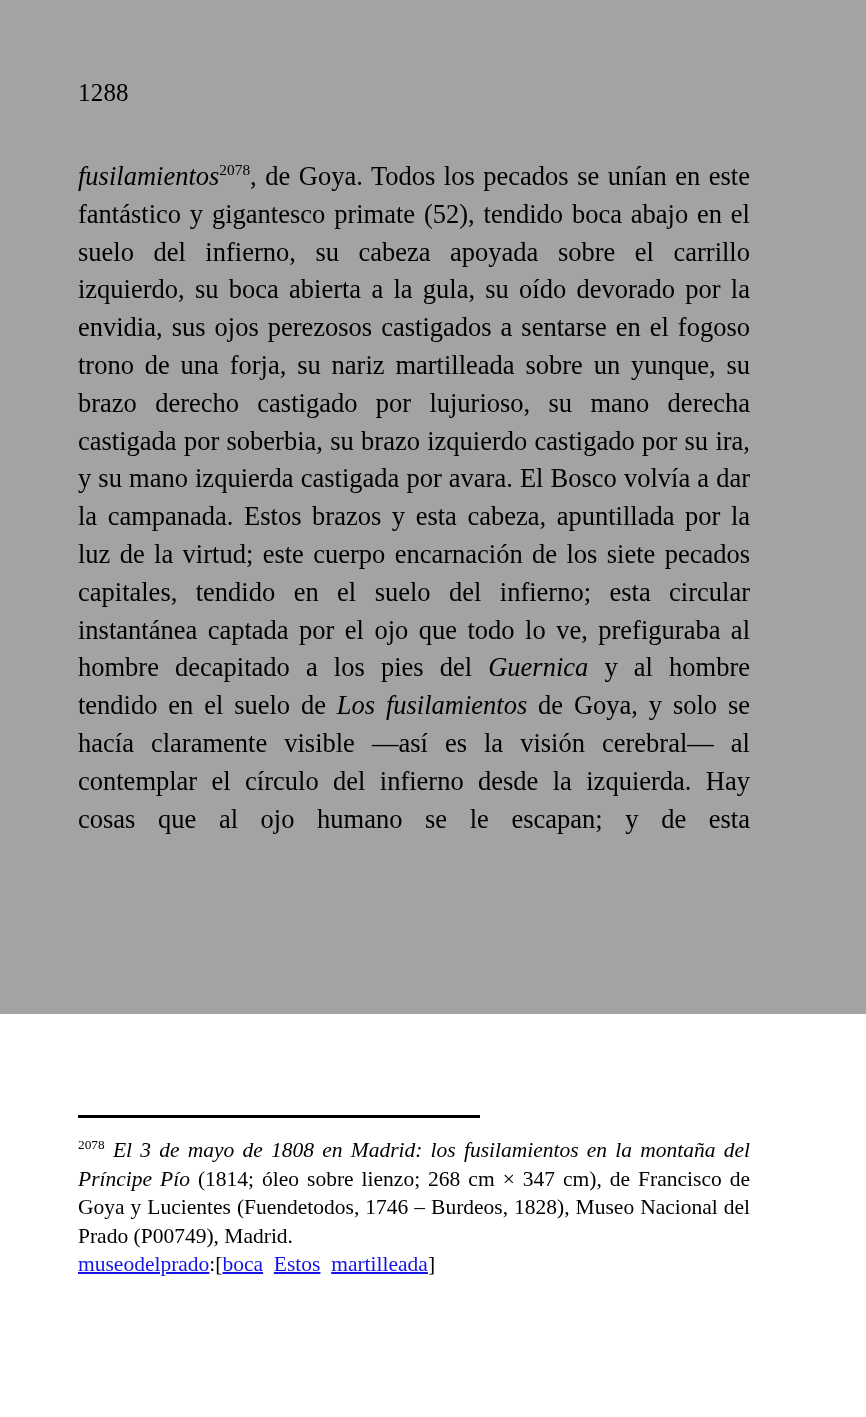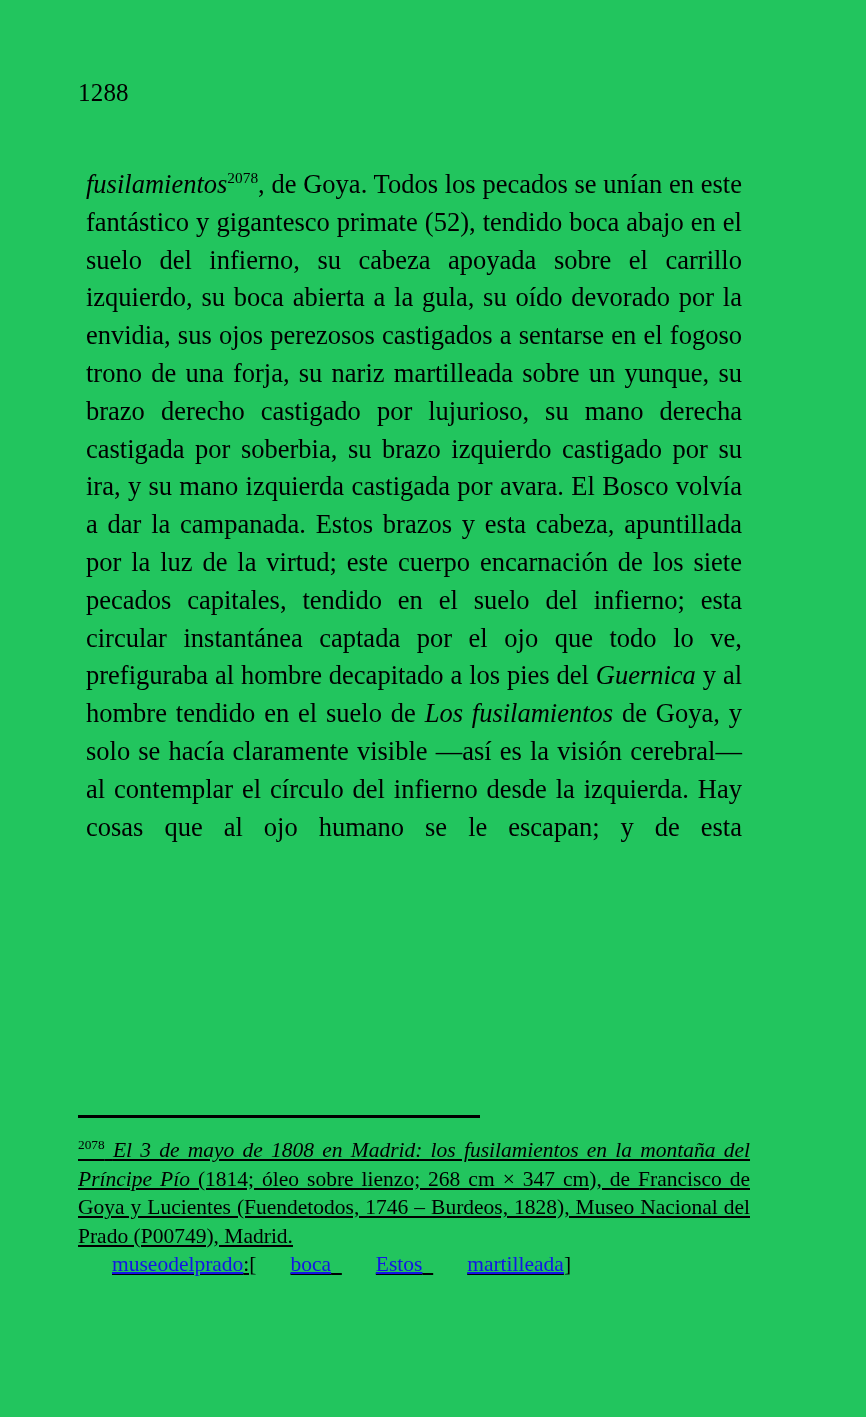--- a/index.html
+++ b/index.html
@@ -13,22 +13,22 @@
     position: relative;
     font-family: "Liberation Serif", "DejaVu Serif", serif;
     color: #000000;
     overflow: hidden;
   }
 
   .page {
     position: absolute;
     left: 0; top: 0;
     width: 866px;
-    height: 1417px;
-    background: #22c55e;
+    height: 1014px;
+    background: #a3a3a3;
   }
 
   
   .folio {
     position: absolute;
     left: 78px;
     top: 78px;
     font-size: 25px;
     line-height: 30px;
     letter-spacing: 0.2px;
@@ -40,21 +40,21 @@
     left: 78px;
     top: 158px;
     width: 672px;
     font-size: 26.5px;
     line-height: 37.8px;
     text-align: justify;
     text-justify: inter-word;
     hyphens: none;
   }
   .body-block p {
-    margin: 8px;
+    margin: 0;
     text-align: justify;
   }
   
   .body-block p::after {
     content: "";
     display: inline-block;
     width: 100%;
   }
 
   i, .ital { font-style: italic; }
@@ -78,21 +78,20 @@
 
   .footnote {
     position: absolute;
     left: 78px;
     top: 1136px;
     width: 672px;
     font-size: 21.5px;
     line-height: 28.5px;
     text-align: justify;
     text-justify: inter-word;
-    text-decoration: underline;
   }
   .footnote p {
     margin: 0;
     text-align: justify;
   }
   .footnote .fn-num {
     font-size: 0.62em;
     vertical-align: 0.62em;
     line-height: 0;
   }
@@ -100,21 +99,20 @@
   .links-line {
     margin-top: 0;
     text-align: left;
   }
   .links-line::after { content: none; }
 
   a.ext {
     color: #1414e6;
     text-decoration: underline;
     text-underline-offset: 1px;
-    margin-left: 34px;
   }
 </style>
 </head>
 <body>
 
 <div class="page">
 
   <div class="folio">1288</div>
 
   <div class="body-block">

